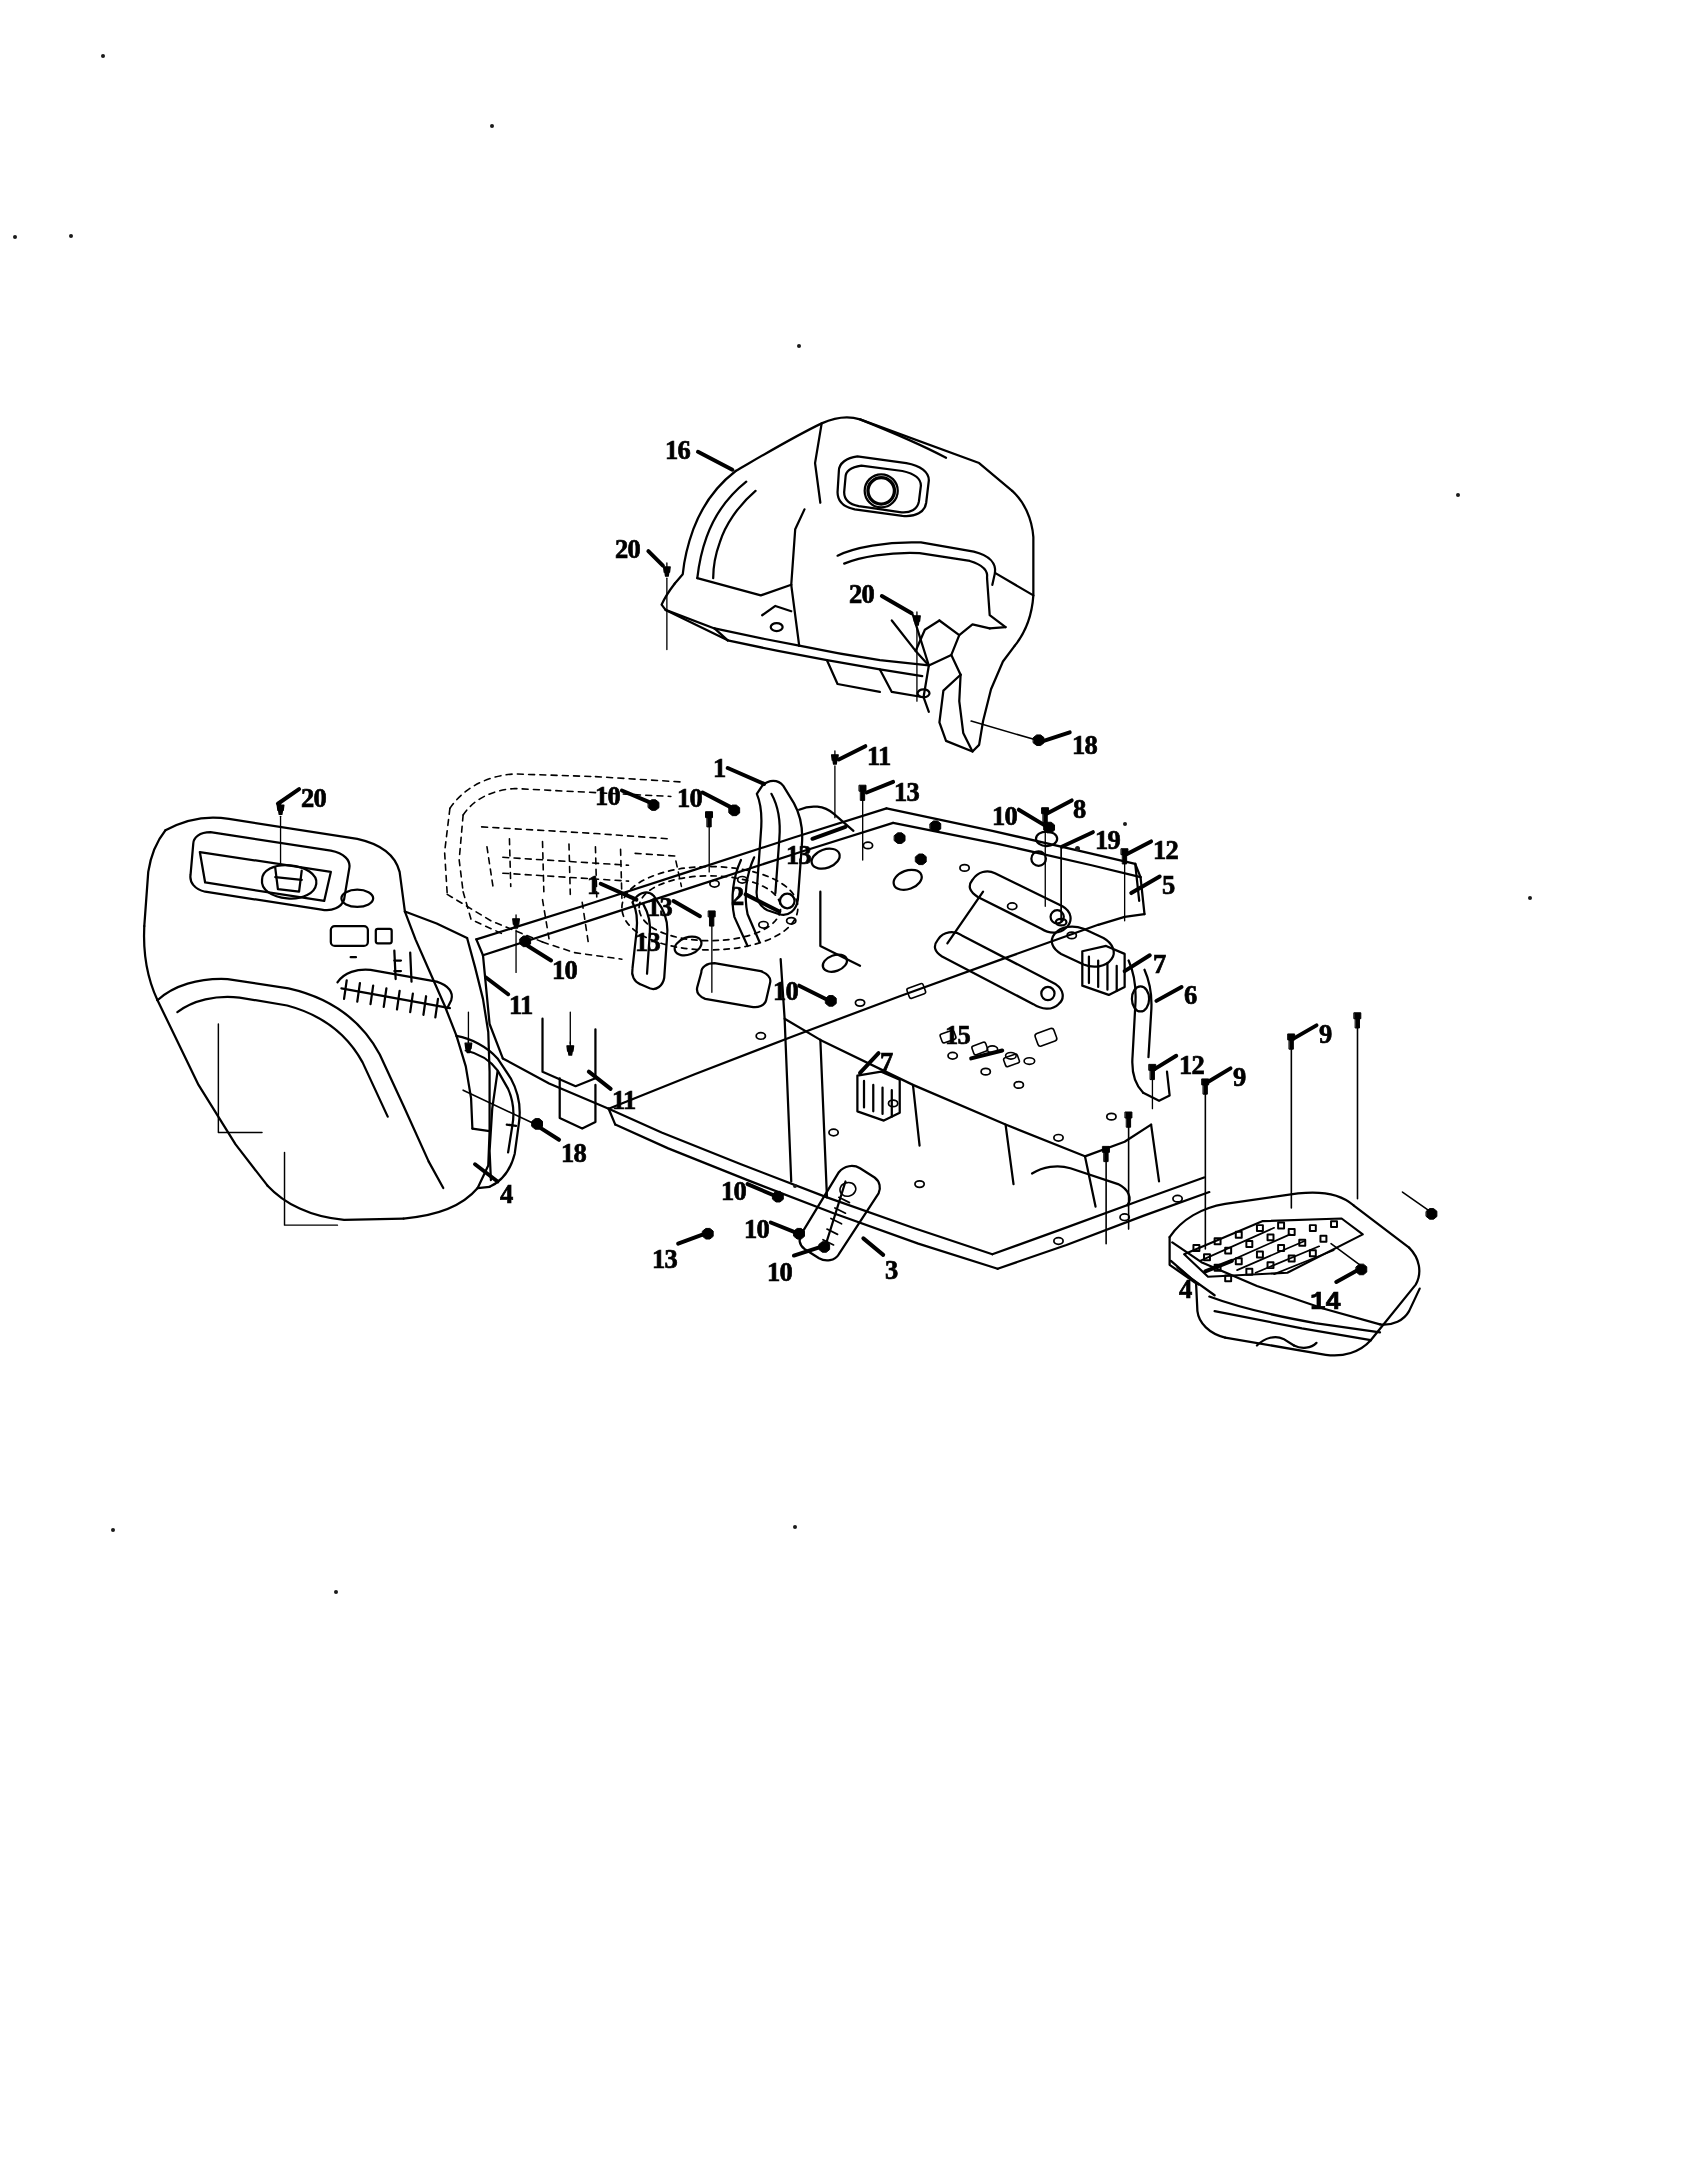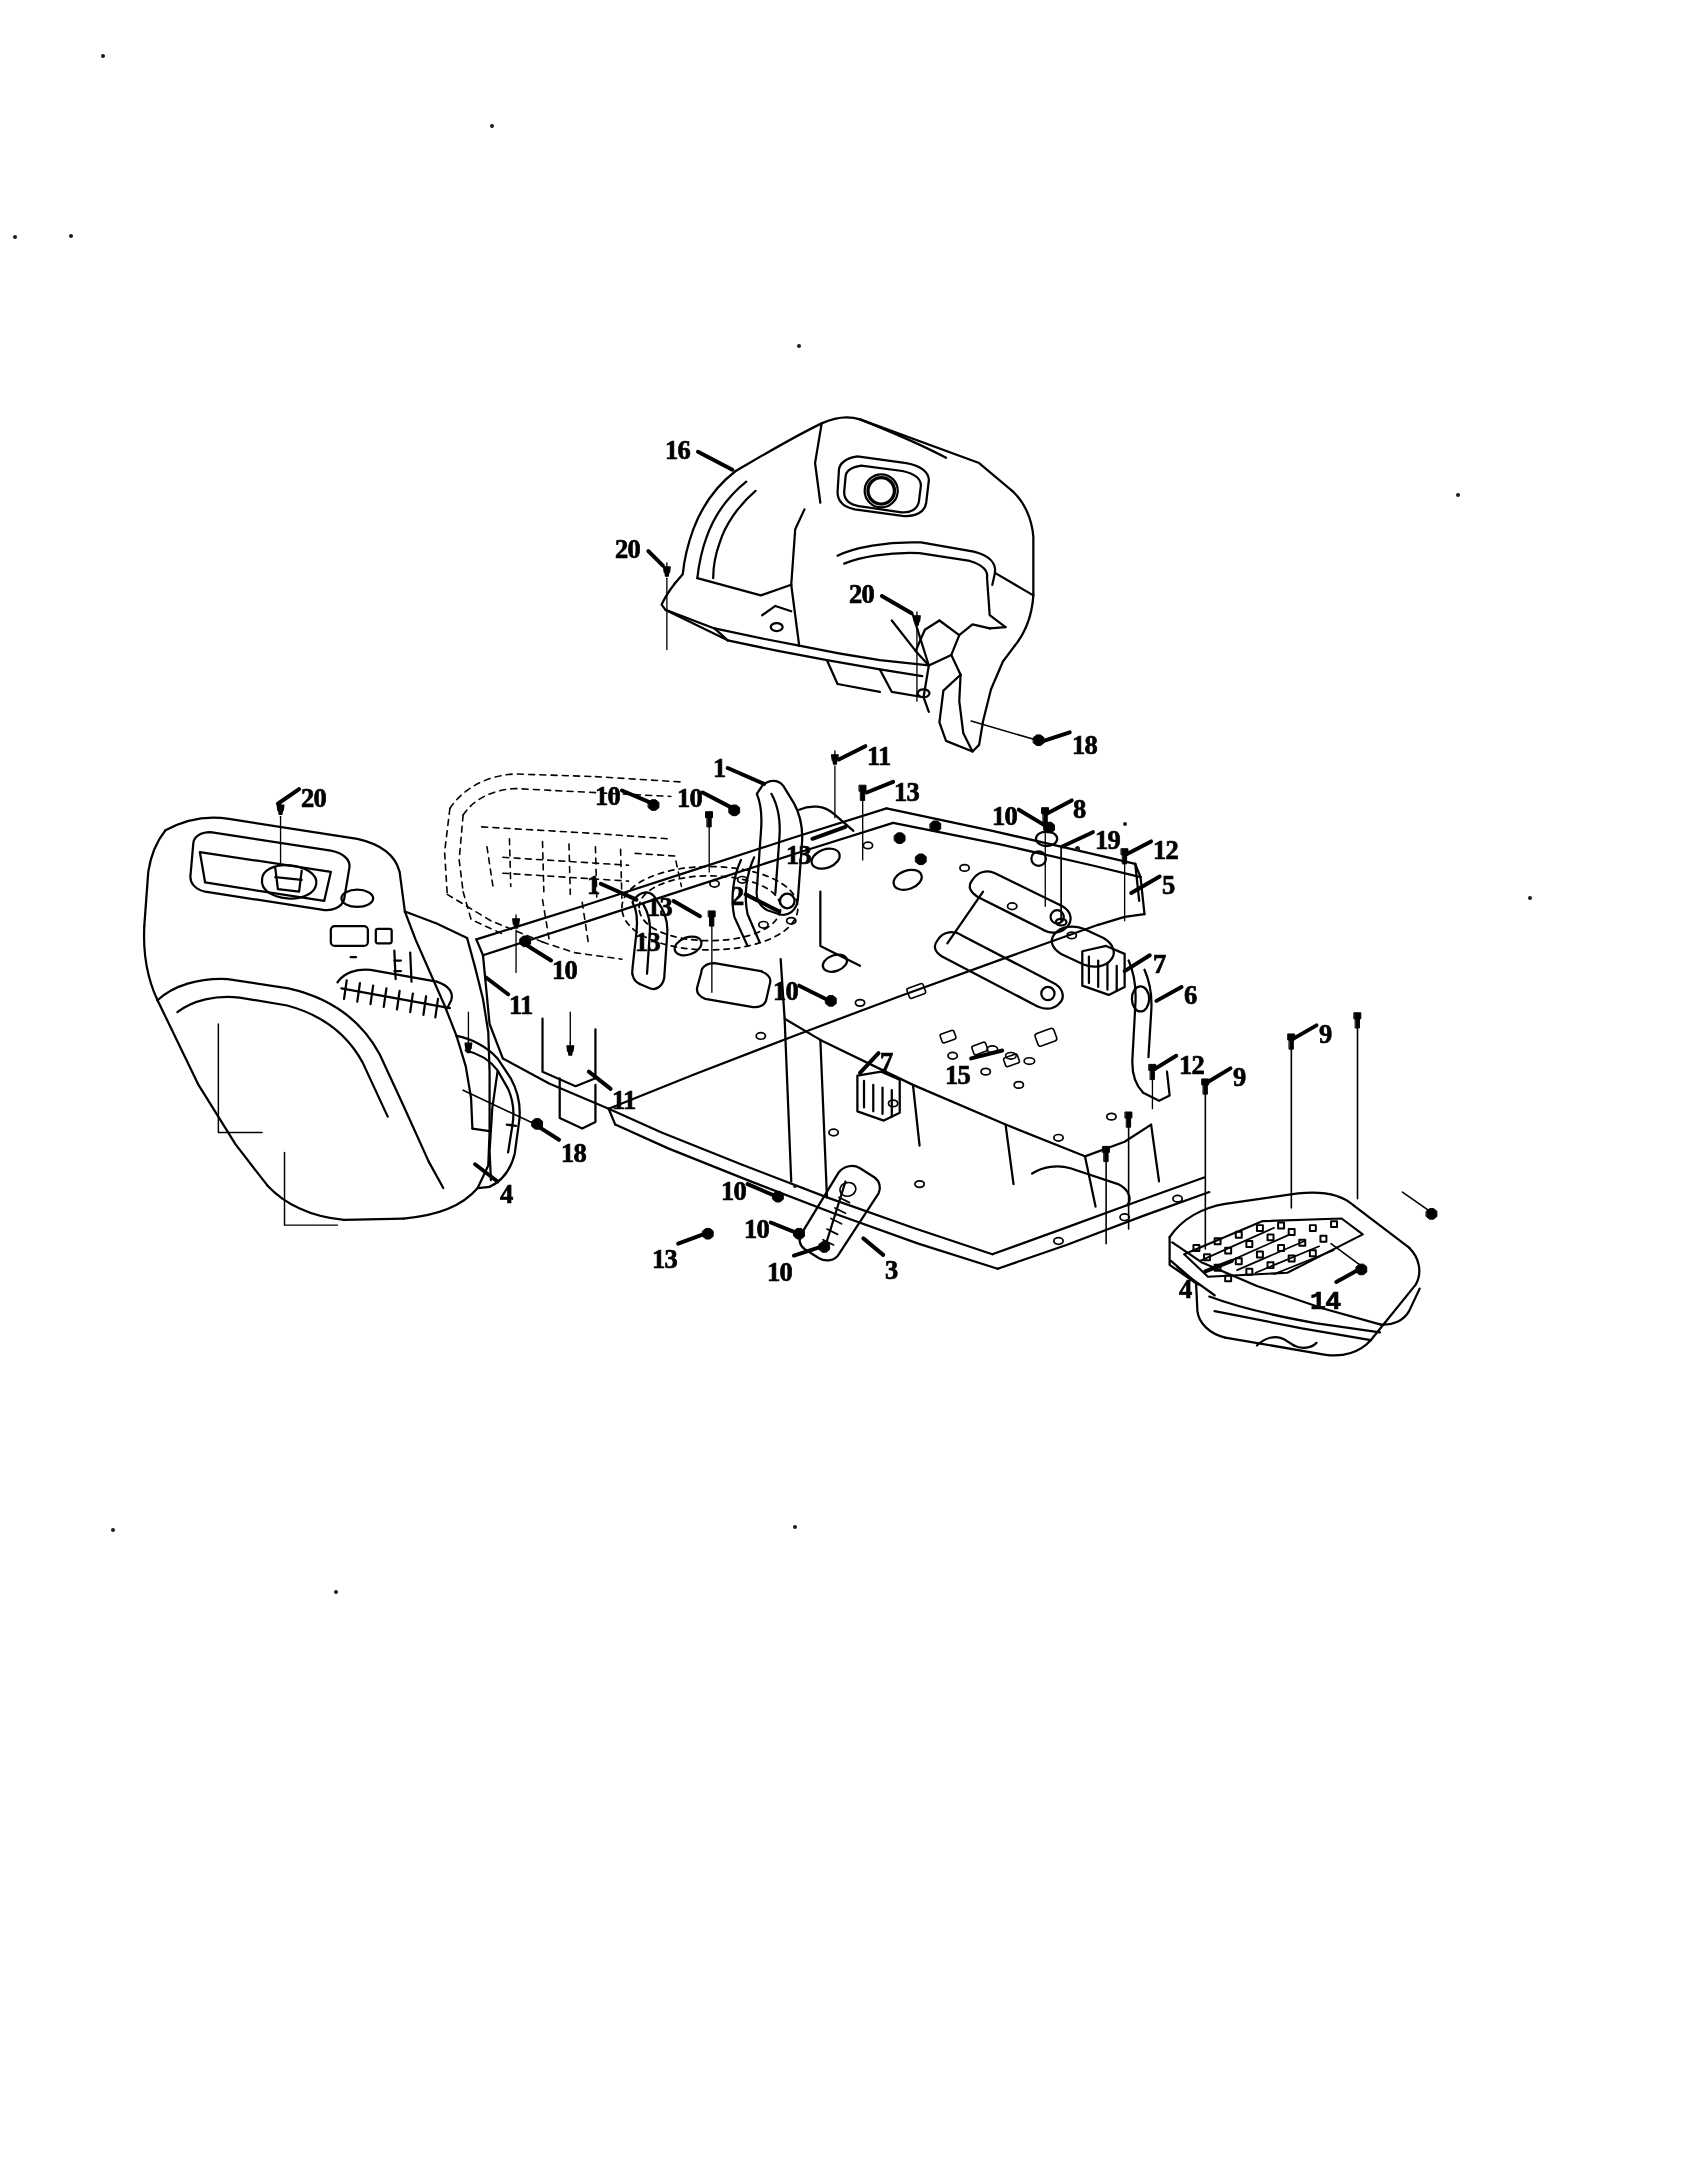--- a/index.html
+++ b/index.html
@@ -549,21 +549,21 @@
       <div class="callout" style="left: 647px; top: 894px;">13</div>
       <div class="callout" style="left: 731px; top: 883px;">2</div>
       <div class="callout" style="left: 635px; top: 929px;">13</div>
       <div class="callout" style="left: 552px; top: 957px;">10</div>
       <div class="callout" style="left: 509px; top: 992px;">11</div>
       <div class="callout" style="left: 1153px; top: 951px;">7</div>
       <div class="callout" style="left: 1184px; top: 982px;">6</div>
       <div class="callout" style="left: 773px; top: 978px;">10</div>
       <div class="callout" style="left: 612px; top: 1087px;">11</div>
       <div class="callout" style="left: 880px; top: 1049px;">7</div>
-      <div class="callout" style="left: 945px; top: 1062px;">15</div>
+      <div class="callout" style="left: 945px; top: 1022px;">15</div>
       <div class="callout" style="left: 1179px; top: 1052px;">12</div>
       <div class="callout" style="left: 1319px; top: 1021px;">9</div>
       <div class="callout" style="left: 1233px; top: 1064px;">9</div>
       <div class="callout" style="left: 561px; top: 1140px;">18</div>
       <div class="callout" style="left: 500px; top: 1181px;">4</div>
       <div class="callout" style="left: 721px; top: 1178px;">10</div>
       <div class="callout" style="left: 744px; top: 1216px;">10</div>
       <div class="callout" style="left: 652px; top: 1246px;">13</div>
       <div class="callout" style="left: 767px; top: 1259px;">10</div>
       <div class="callout" style="left: 885px; top: 1257px;">3</div>

